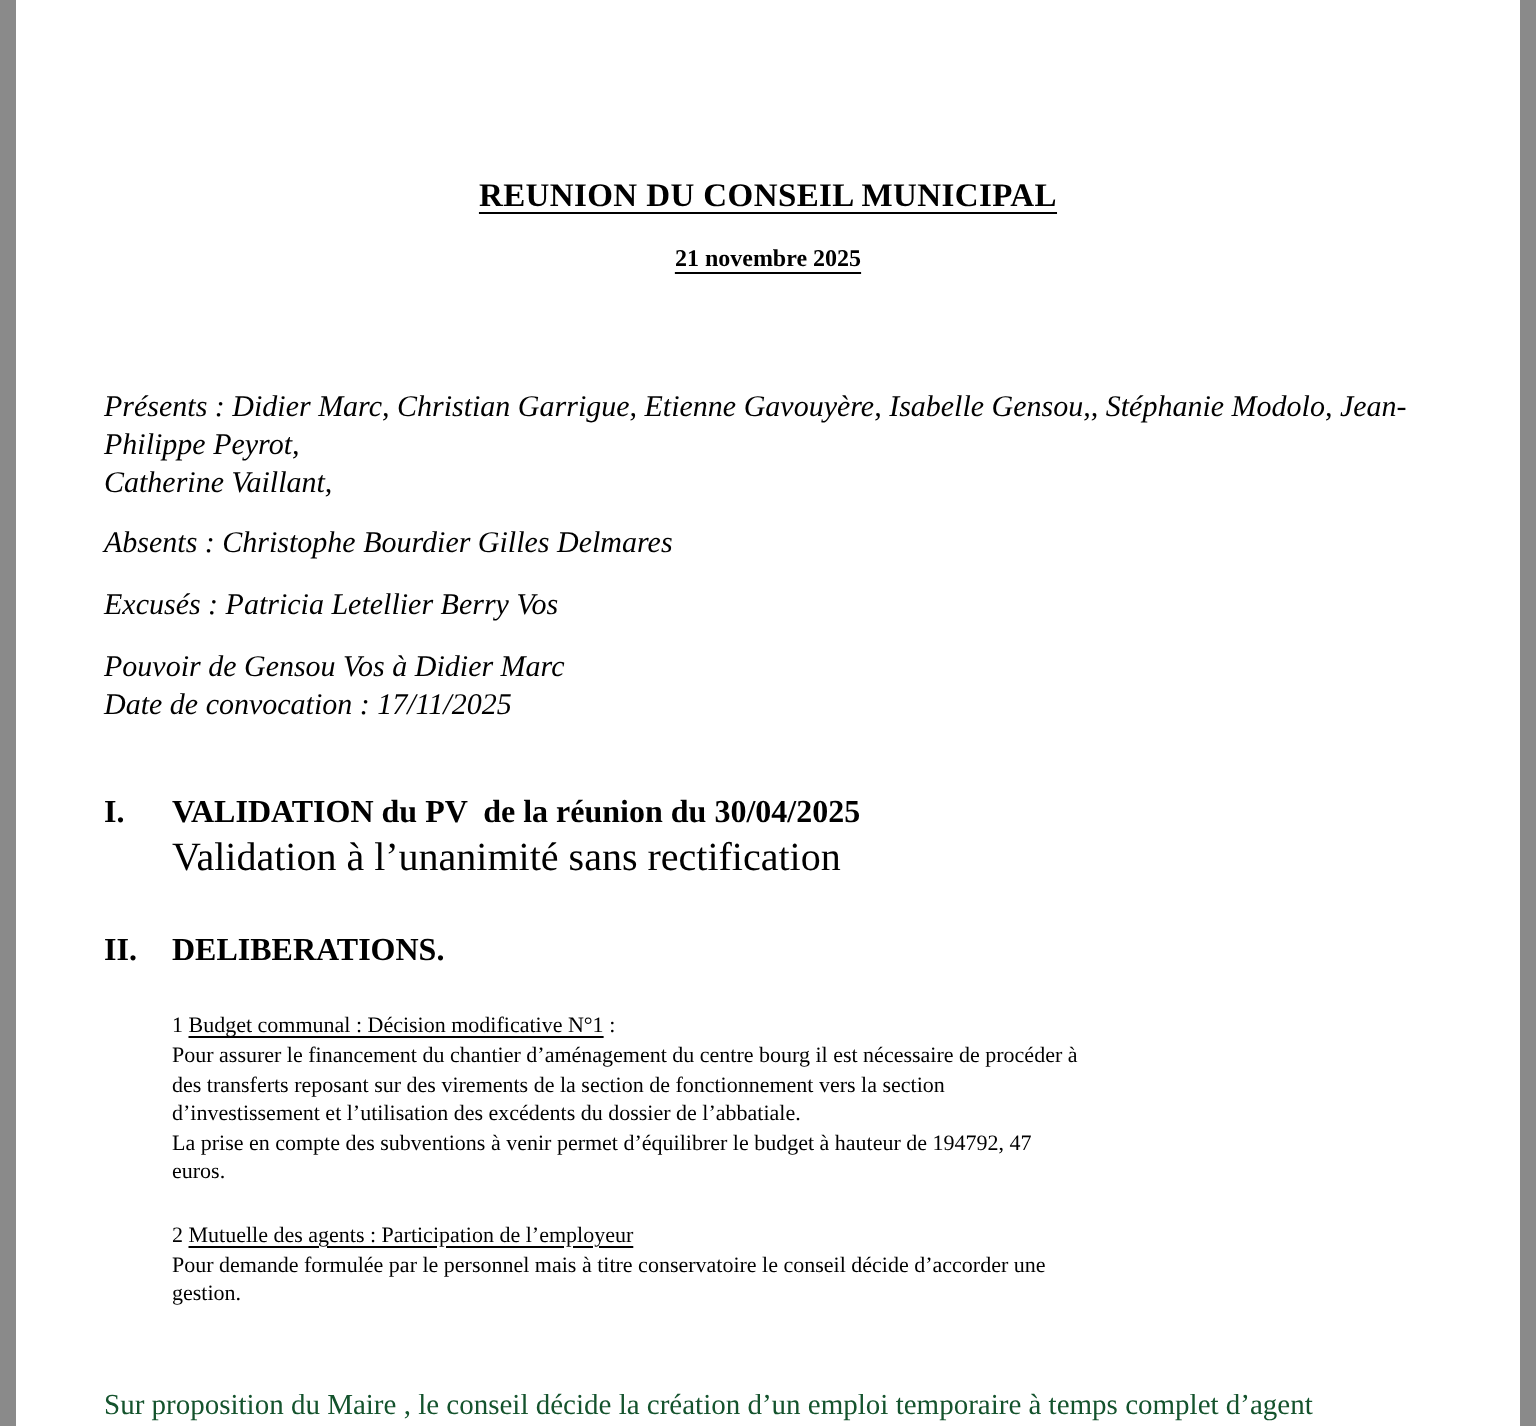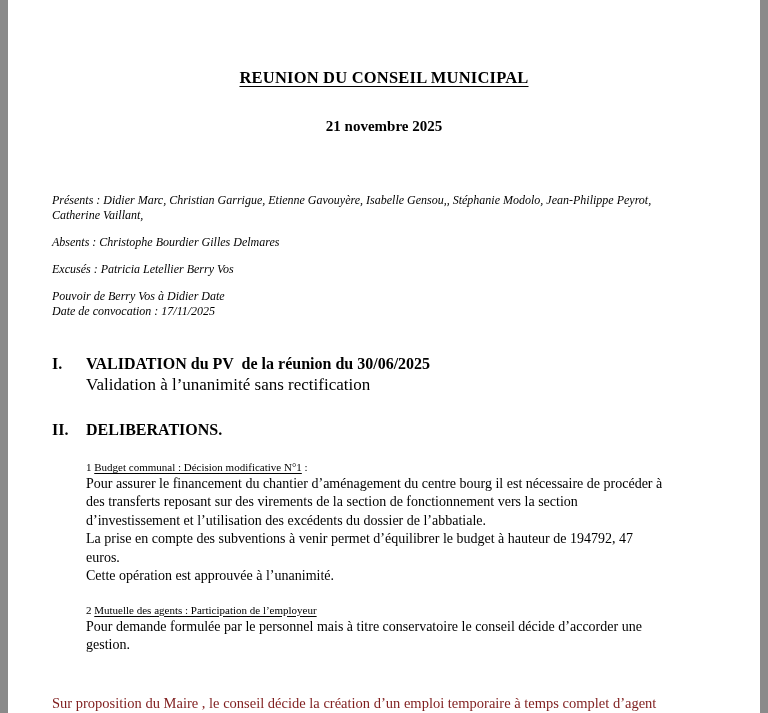--- a/index.html
+++ b/index.html
@@ -26,45 +26,46 @@
   .content {
     position: absolute;
     left: 44px;
     top: 0;
     width: 664px;
   }
 
   
   .doc-title {
     margin: 0;
-    padding-top: 68px;
+    padding-top: 88px;
     text-align: center;
     font-size: 16.5px;
     font-weight: bold;
     letter-spacing: 0.2px;
     text-decoration: underline;
     text-underline-offset: 3px;
     font-family: "Liberation Serif", serif;
   }
   .doc-date {
-    margin: 16px;
+    margin: 0;
     padding-top: 14px;
     text-align: center;
-    font-size: 15px;
+    font-size: 12px;
     font-weight: bold;
+    text-decoration: underline;
     text-underline-offset: 3px;
   }
 
   
   .attendance {
     margin-top: 58px;
   }
   .attendance p {
     margin: 0 0 12px 0;
-    font-size: 12px;
+    font-size: 15px;
     font-style: italic;
     line-height: 1.25;
   }
   .attendance p.last {
     margin-bottom: 0;
   }
   .convocation {
     margin: 18px 0 0 0;
     font-size: 14px;
     font-style: normal;
@@ -82,21 +83,21 @@
   }
   .section-num {
     width: 34px;
     flex: 0 0 34px;
   }
   .section-title {
     white-space: pre;
   }
   .section-sub {
     margin: 2px 0 4px 34px;
-    font-size: 17px;
+    font-size: 20px;
   }
 
   .section2 {
     margin-top: 26px;
   }
 
   
   .articles {
     margin-top: 22px;
     margin-left: 34px;
@@ -110,36 +111,36 @@
     margin: 0 0 2px 0;
   }
   .article-head .num {
     text-decoration: none;
   }
   .article-head .underlined {
     text-decoration: underline;
     text-underline-offset: 2px;
   }
   .article-body {
-    font-size: 14px;
+    font-size: 11px;
     line-height: 1.32;
     text-align: justify;
     margin: 0;
   }
   .article-body .line {
     display: block;
   }
   .cut {
     position: absolute;
     left: 44px;
     top: 694px;
     width: 630px;
     font-size: 14.5px;
     line-height: 1.32;
-    color: #7f1d1d;
+    color: #14532d;
     overflow: hidden;
     height: 19px;
     white-space: nowrap;
   }
 </style>
 </head>
 <body>
 
 <div class="page">
   <div class="content">
@@ -147,28 +148,28 @@
     <h1 class="doc-title">REUNION DU CONSEIL MUNICIPAL</h1>
     <div class="doc-date">21 novembre 2025</div>
 
     <div class="attendance">
       <p>
         <span>Présents : Didier Marc, Christian Garrigue, Etienne Gavouyère,  Isabelle Gensou,, Stéphanie Modolo, Jean-Philippe Peyrot,</span><br>
         <span>Catherine Vaillant,</span>
       </p>
       <p>Absents : Christophe Bourdier Gilles Delmares</p>
       <p>Excusés : Patricia Letellier  Berry Vos</p>
-      <p class="last">Pouvoir de Berry Vos à Didier Date</p>
+      <p class="last">Pouvoir de Gensou Vos à Didier Marc</p>
       <p class="convocation">Date de convocation : 17/11/2025</p>
     </div>
 
     <div class="section">
       <div class="section-head">
         <span class="section-num">I.</span>
-        <span class="section-title">VALIDATION du PV  de la réunion du 30/06/2025</span>
+        <span class="section-title">VALIDATION du PV  de la réunion du 30/04/2025</span>
       </div>
       <div class="section-sub">Validation à l’unanimité sans rectification</div>
     </div>
 
     <div class="section section2">
       <div class="section-head">
         <span class="section-num">II.</span>
         <span class="section-title">DELIBERATIONS.</span>
       </div>
     </div>
@@ -178,21 +179,20 @@
       <div class="article">
         <p class="article-head">
           <span class="num">1 </span><span class="underlined">Budget communal : Décision modificative N°1</span><span> :</span>
         </p>
         <p class="article-body">
           <span class="line">Pour assurer le financement du chantier d’aménagement du centre bourg il est nécessaire de procéder à</span>
           <span class="line">des transferts reposant sur des virements de la section de fonctionnement vers la section</span>
           <span class="line">d’investissement et l’utilisation des excédents du dossier de l’abbatiale.</span>
           <span class="line">La prise en compte des subventions  à venir permet d’équilibrer le budget à hauteur de 194792, 47</span>
           <span class="line">euros.</span>
-          <span class="line">Cette opération est approuvée à l’unanimité.</span>
         </p>
       </div>
 
       <div class="article">
         <p class="article-head">
           <span class="num">2 </span><span class="underlined">Mutuelle des agents : Participation de l’employeur</span>
         </p>
         <p class="article-body">
           <span class="line">Pour demande formulée par le personnel mais à titre conservatoire le conseil décide d’accorder une</span>
           <span class="line">gestion.</span>

